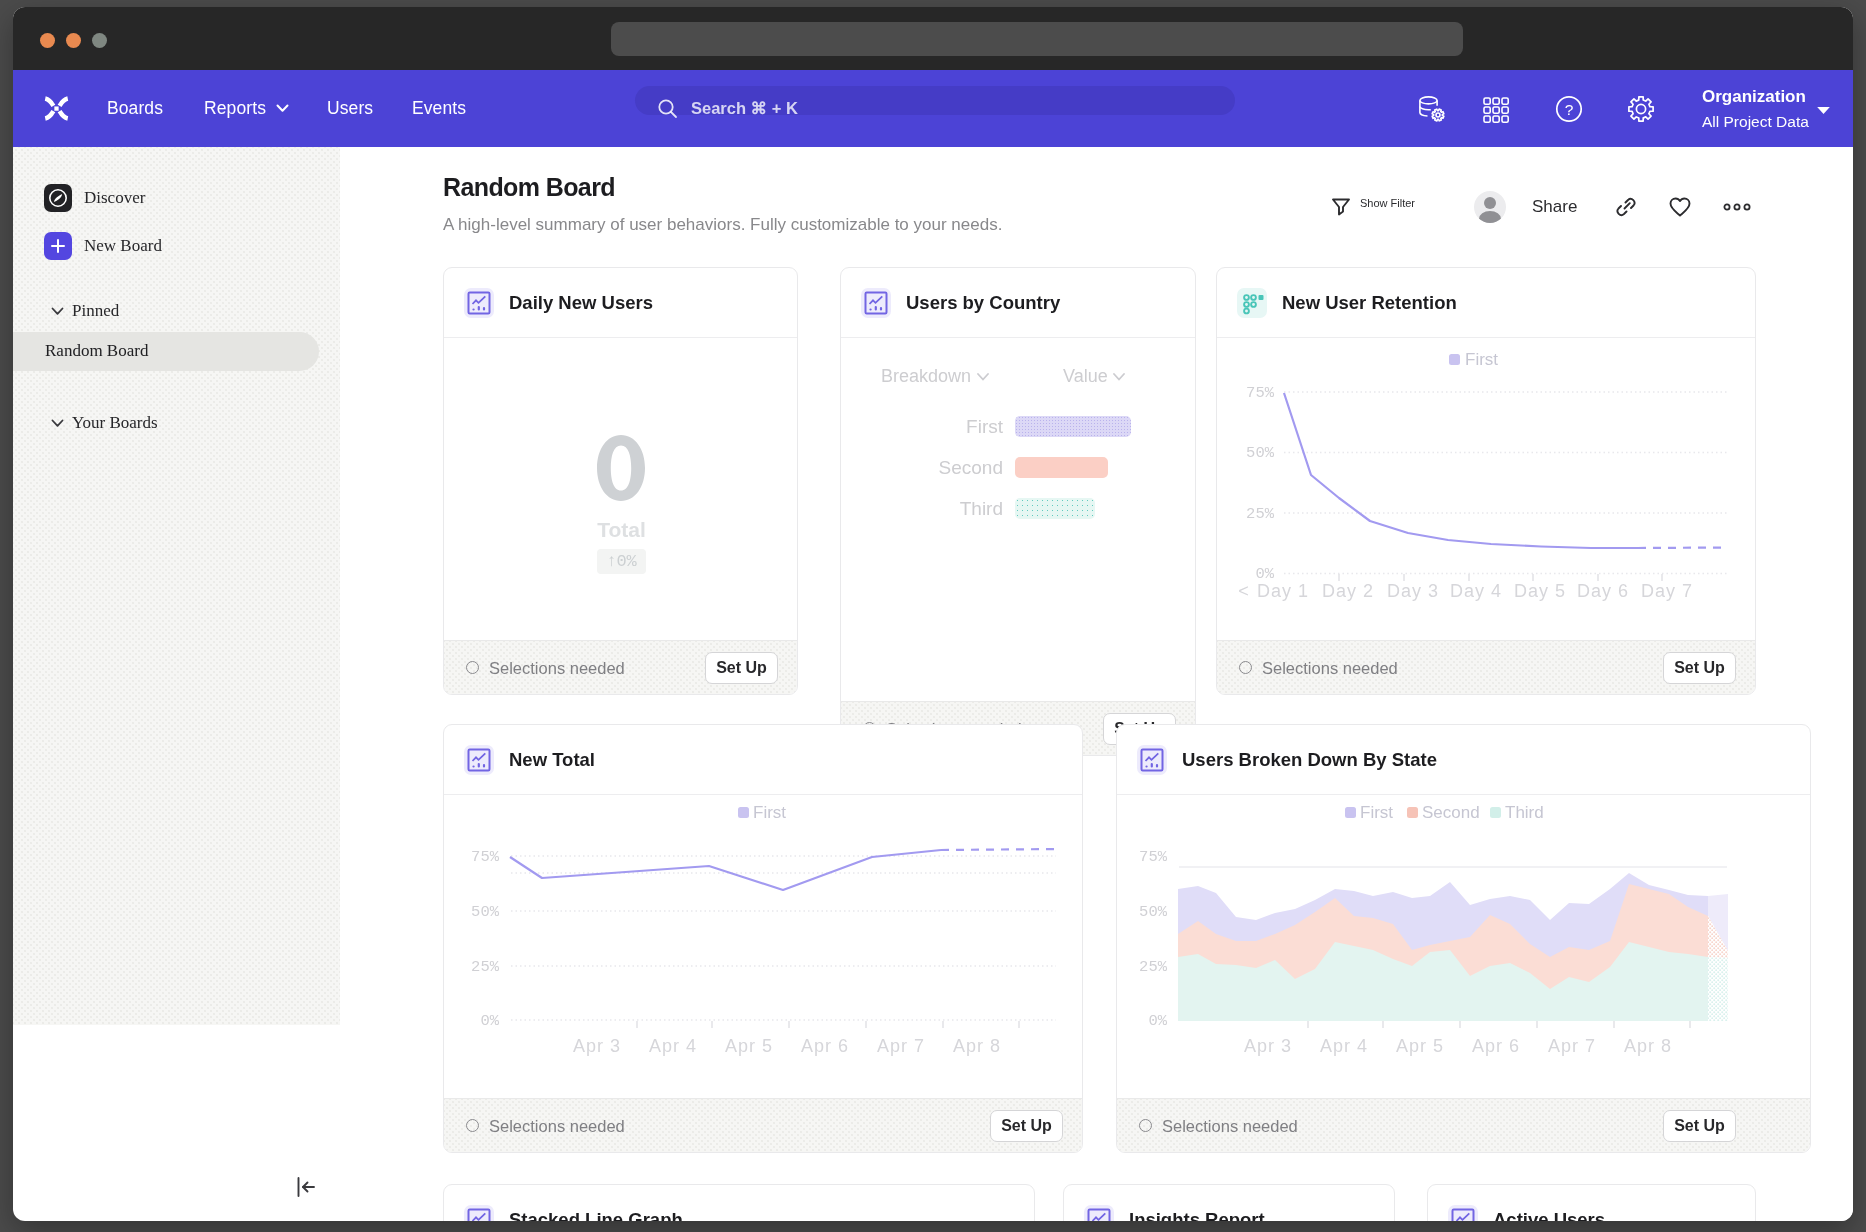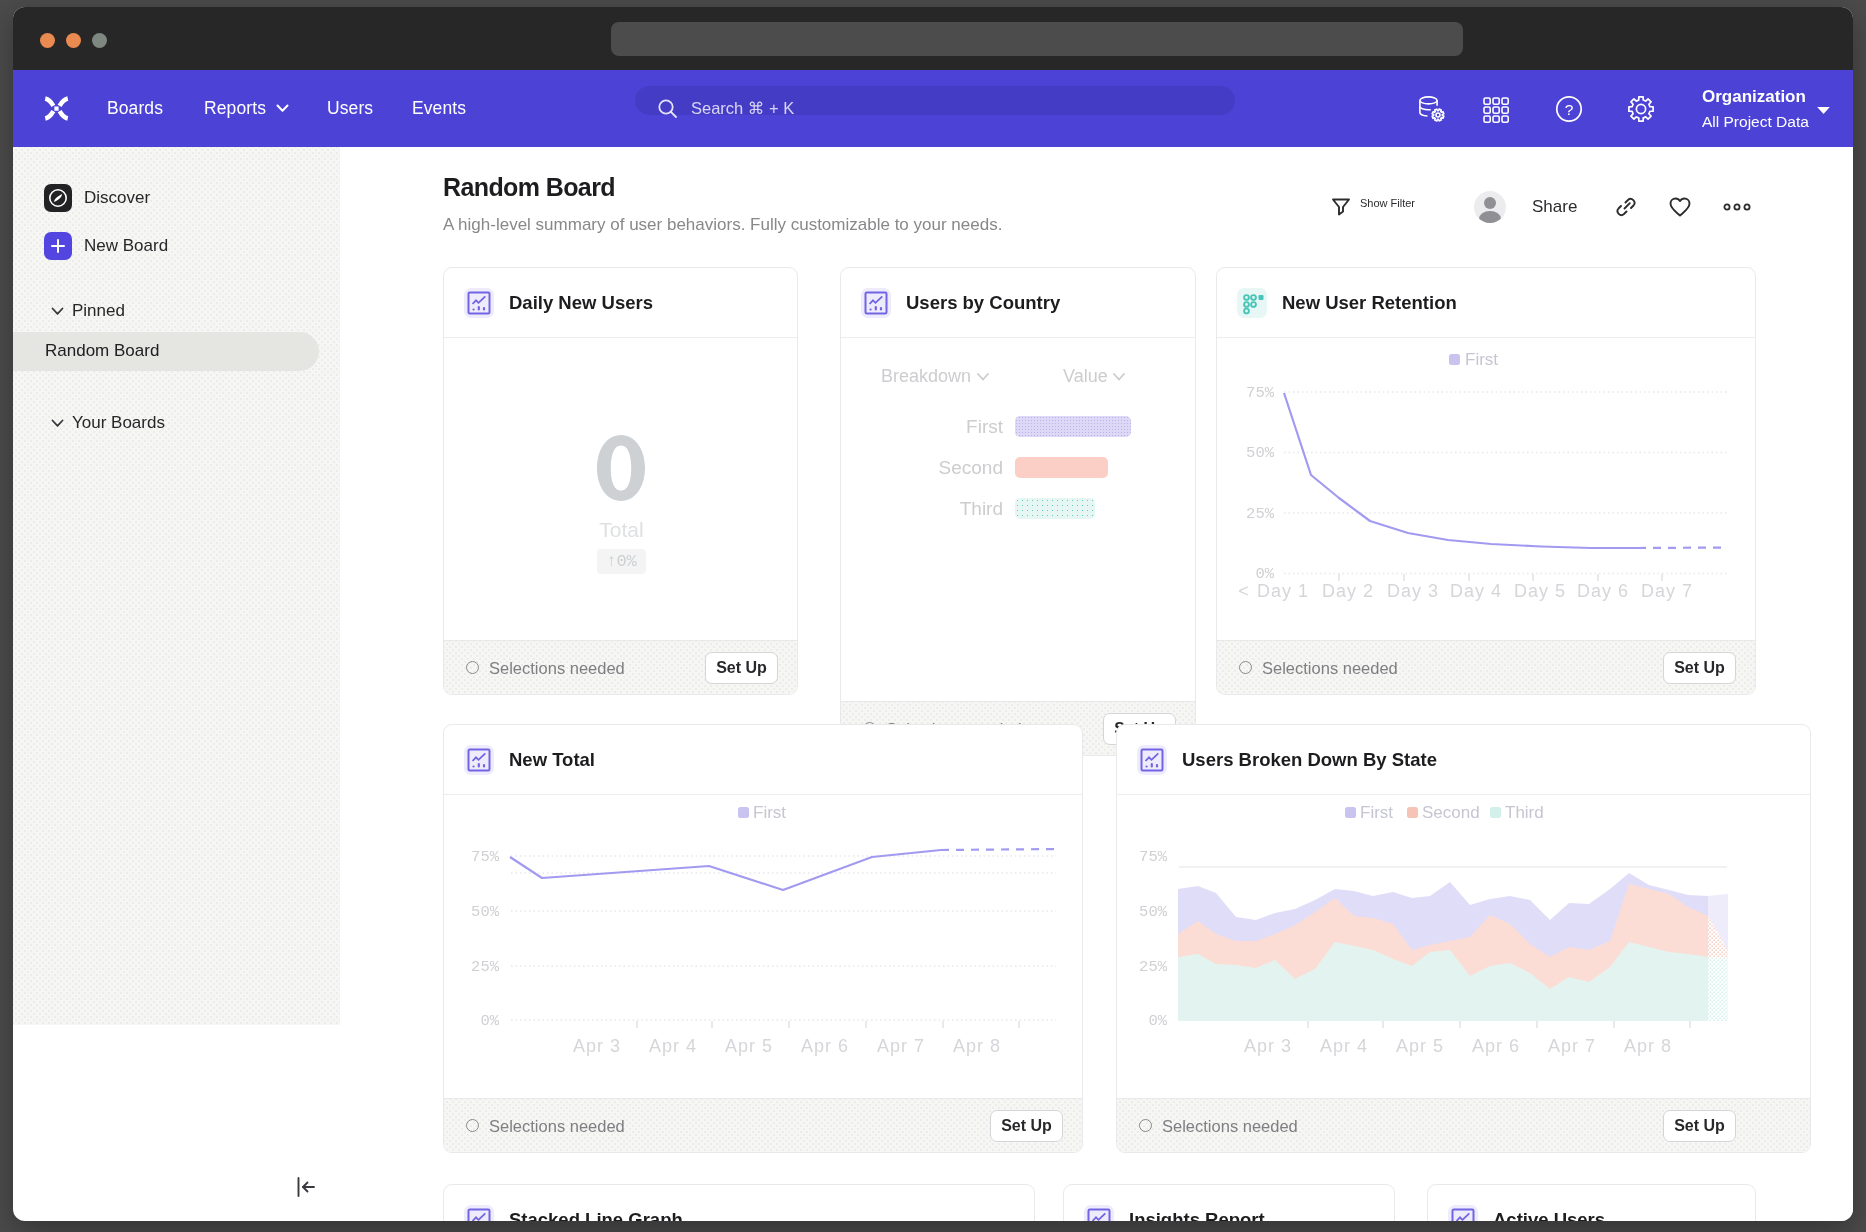--- a/index.html
+++ b/index.html
@@ -8,25 +8,25 @@
   .abs { position:absolute; }
   #window { position:absolute; left:13px; top:7px; width:1840px; height:1214px;
     background:#fff; border-radius:12px; overflow:hidden; box-shadow:0 10px 30px rgba(0,0,0,0.30); }
   
   #titlebar { position:absolute; left:0; top:0; width:1840px; height:63px; background:#272727; }
   .tl { position:absolute; top:26px; width:15px; height:15px; border-radius:50%; }
   #urlbar { position:absolute; left:598px; top:15px; width:852px; height:34px; background:#4c4c4c; border-radius:8px; }
   
   #navbar { position:absolute; left:0; top:63px; width:1840px; height:77px; background:#4c43d6; }
   .navlink { position:absolute; top:0; height:77px; line-height:77px; color:#fff; font-size:17.5px; font-weight:500; letter-spacing:0.1px; }
-  #search { position:absolute; left:622px; top:16px; width:600px; height:29px; background:#453cc6; border-radius:16px; }
+  #search { position:absolute; left:622px; top:16px; width:600px; height:29px; background:#453cc6; border-radius:16px;font-weight:bold; }
   #search .stext { position:absolute; left:56px; top:0; line-height:45px; font-size:16.5px; color:rgba(255,255,255,0.78); }
   
   #sidebar { position:absolute; left:0; top:140px; width:327px; height:878px; background:#f6f6f4;
-     background-image: radial-gradient(rgba(160,160,150,0.12) 0.8px, transparent 0.9px), radial-gradient(rgba(160,160,150,0.12) 0.8px, transparent 0.9px); background-size:6px 6px; background-position:0 0, 3px 3px; }
+     background-image: radial-gradient(rgba(160,160,150,0.12) 0.8px, transparent 0.9px), radial-gradient(rgba(160,160,150,0.12) 0.8px, transparent 0.9px); background-size:6px 6px; background-position:0 0, 3px 3px;font-family:Liberation Serif, serif; }
   .sitem { position:absolute; font-size:17px; color:#27272a; font-weight:500; }
   .sicon { position:absolute; width:28px; height:28px; border-radius:7px; }
   #pill { position:absolute; left:0; top:185px; width:306px; height:39px; background:#e5e5e2; border-radius:0 20px 20px 0; }
   
   #main { position:absolute; left:327px; top:140px; width:1513px; height:1074px; background:#ffffff; }
   .card { position:absolute; background:#fff; border:1px solid #e9e9eb; border-radius:9px; overflow:hidden; }
   .chead { position:absolute; left:0; top:0; right:0; height:70px; border-bottom:1px solid #ededef; }
   .cicon { position:absolute; left:20px; top:20px; width:30px; height:30px; border-radius:7px; background:#edebfc; }
   .ctitle { position:absolute; left:65px; top:0; height:70px; line-height:70px; font-size:18.5px; font-weight:700; color:#1d1d20; }
   .cfoot { position:absolute; left:0; bottom:0; right:0; height:54px; background:#f6f6f4; border-top:1px solid #e9e9e9;
@@ -193,21 +193,21 @@
             <path d="M8.5 16 L12 12.3 L14.5 14.8 L21.3 8.3" stroke-width="1.8"></path>
             <path d="M9.5 21.5 L9.6 21.5 M14.8 19 L14.8 21.5 M20 20 L20 21.5" stroke-width="2.2" stroke-linecap="round"></path>
           </g>
             </svg>
         </div>
         <div class="ctitle">Daily New Users</div>
       </div>
       <svg class="abs" style="left:153px; top:167px;" width="48" height="66" viewBox="0 0 48 66">
         <path fill-rule="evenodd" fill="#ced1d4" d="M24 0 C38 0 48 14 48 33 C48 52 38 66 24 66 C10 66 0 52 0 33 C0 14 10 0 24 0 Z M24 10.5 C16.5 10.5 13.8 21 13.8 33 C13.8 45 16.5 55.5 24 55.5 C31.5 55.5 34.2 45 34.2 33 C34.2 21 31.5 10.5 24 10.5 Z"></path>
       </svg>
-      <div class="abs" style="left:0; top:250px; width:355px; text-align:center; font-size:21px; color:#dee0e2;">Total</div>
+      <div class="abs" style="left:0; top:250px; width:355px; text-align:center; font-size:21px; color:#dee0e2;font-weight:bold;">Total</div>
       <div class="abs" style="left:153px; top:281px; width:49px; height:25px; background:#f3f4f3; border-radius:4px; text-align:center; line-height:25px; font-family:'Liberation Mono',monospace; font-size:17px; color:#ccd0d2;">↑0%</div>
       <div class="cfoot">
         <div class="selcirc"></div>
           <div class="selneed">Selections needed</div>
         <div class="setup" style="left:261px;">Set Up</div>
       </div>
     </div>
 
     <div class="card" style="left:488px; top:120px; width:356px; height:489px;margin-left:12px;">
       <div class="chead">

